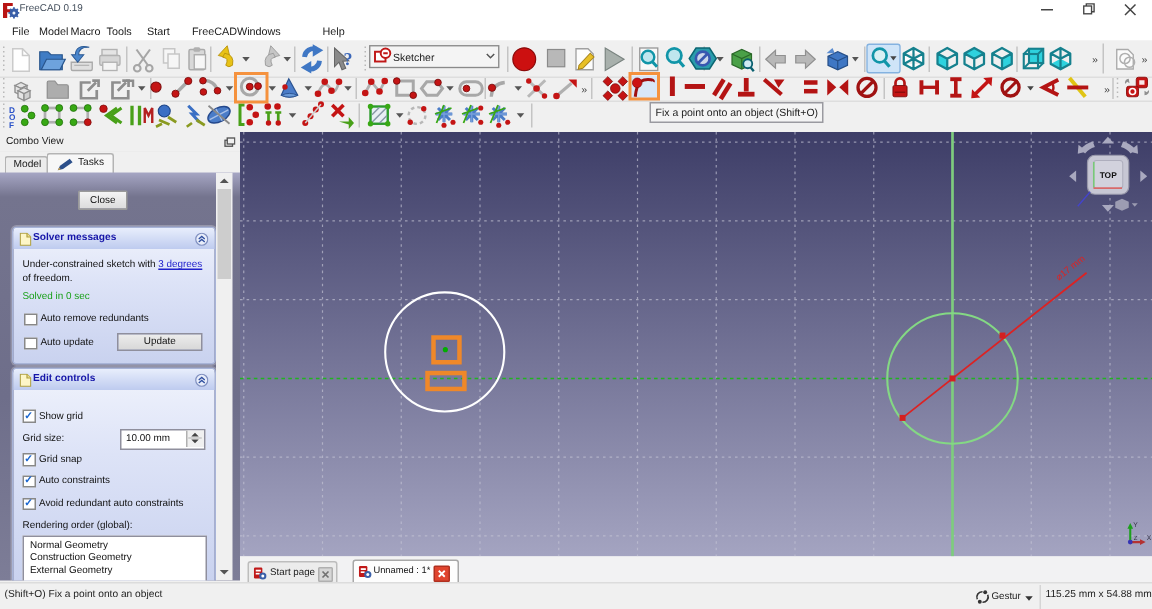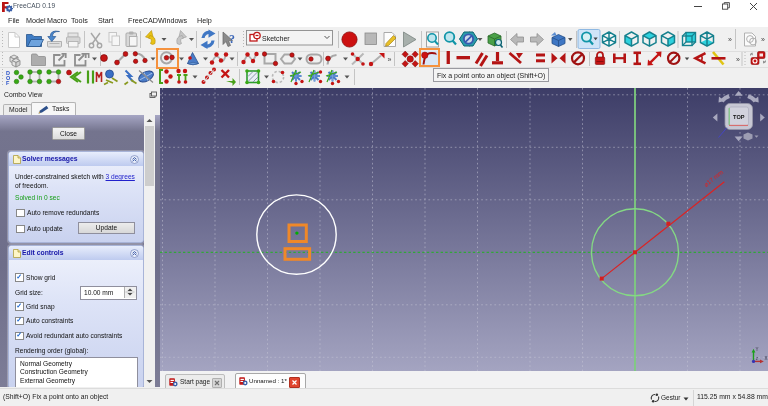--- a/index.html
+++ b/index.html
@@ -60,21 +60,21 @@
   </svg>
 
   <div class="abs" id="menubar">
     <span class="mi" style="left:8px">File</span>
     <span class="mi" style="left:26px">Model</span>
     <span class="mi" style="left:47px">Macro</span>
     <span class="mi" style="left:71px">Tools</span>
     <span class="mi" style="left:98px">Start</span>
     <span class="mi" style="left:128px">FreeCAD</span>
     <span class="mi" style="left:158px">Windows</span>
-    <span class="mi" style="left:197px">Help</span>
+    <span class="mi" style="left:215px">Help</span>
   </div>
 
   <div class="abs" id="toolbars"></div>
   <div class="abs" style="left:0;top:50.5px;width:768px;height:1px;background:#dedede;"></div>
   <div class="abs" style="left:0;top:66.5px;width:768px;height:1px;background:#dedede;"></div>
 
   <svg class="abs" style="left:0;top:28px" width="768" height="23" viewBox="0 0 768 23">
     <g stroke="#c4c4c4" stroke-width="1">
       <line x1="84.5" y1="3" x2="84.5" y2="20"></line>
         <line x1="140.5" y1="3" x2="140.5" y2="20"></line>

